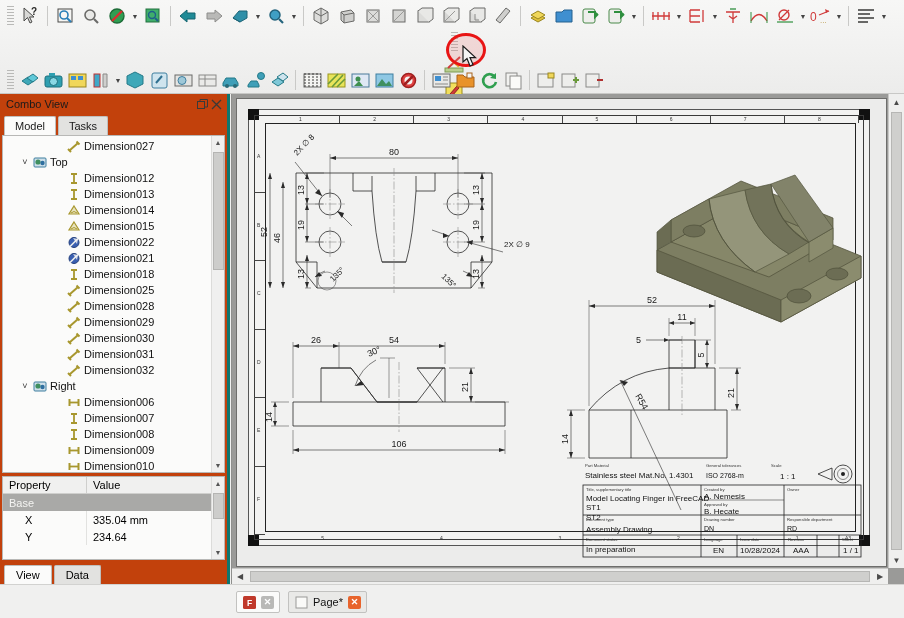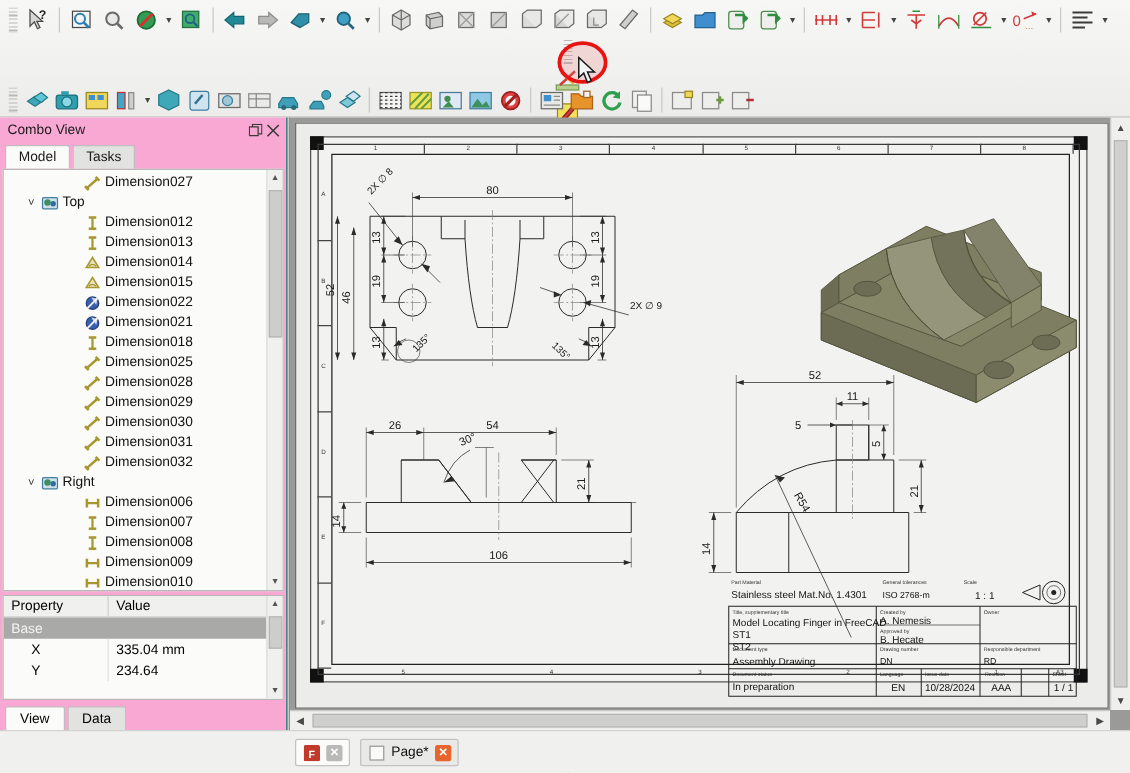--- a/index.html
+++ b/index.html
@@ -47,21 +47,21 @@
     width: 40px; height: 34px;
     border: 3px solid #e81414; border-radius: 50%;
     pointer-events: none; z-index: 30;
     background: rgba(230,120,120,0.22);
   }
   .cursor-arrow { position: absolute; left: 462px; top: 45px; z-index: 31; }
 
   
   .combo {
     position: absolute; left: 0; top: 94px; width: 230px; height: 490px;
-    background: #f9a8d4; border-right: 1px solid #0f766e;
+    background: #c2410c; border-right: 3px solid #0f766e;
     display: flex; flex-direction: column;
   }
   .combo-title {
     height: 20px; display: flex; align-items: center;
     padding: 0 4px 0 6px; font-size: 11px; color: #1a1a1a;
   }
   .combo-title .t { flex: 1; }
   .ct-btn { width: 14px; height: 14px; display:flex; align-items:center; justify-content:center; font-size:10px; color:#3a3a3a; }
   .tabsrow { display: flex; height: 21px; padding-left: 4px; align-items: flex-end; }
   .ctab {

